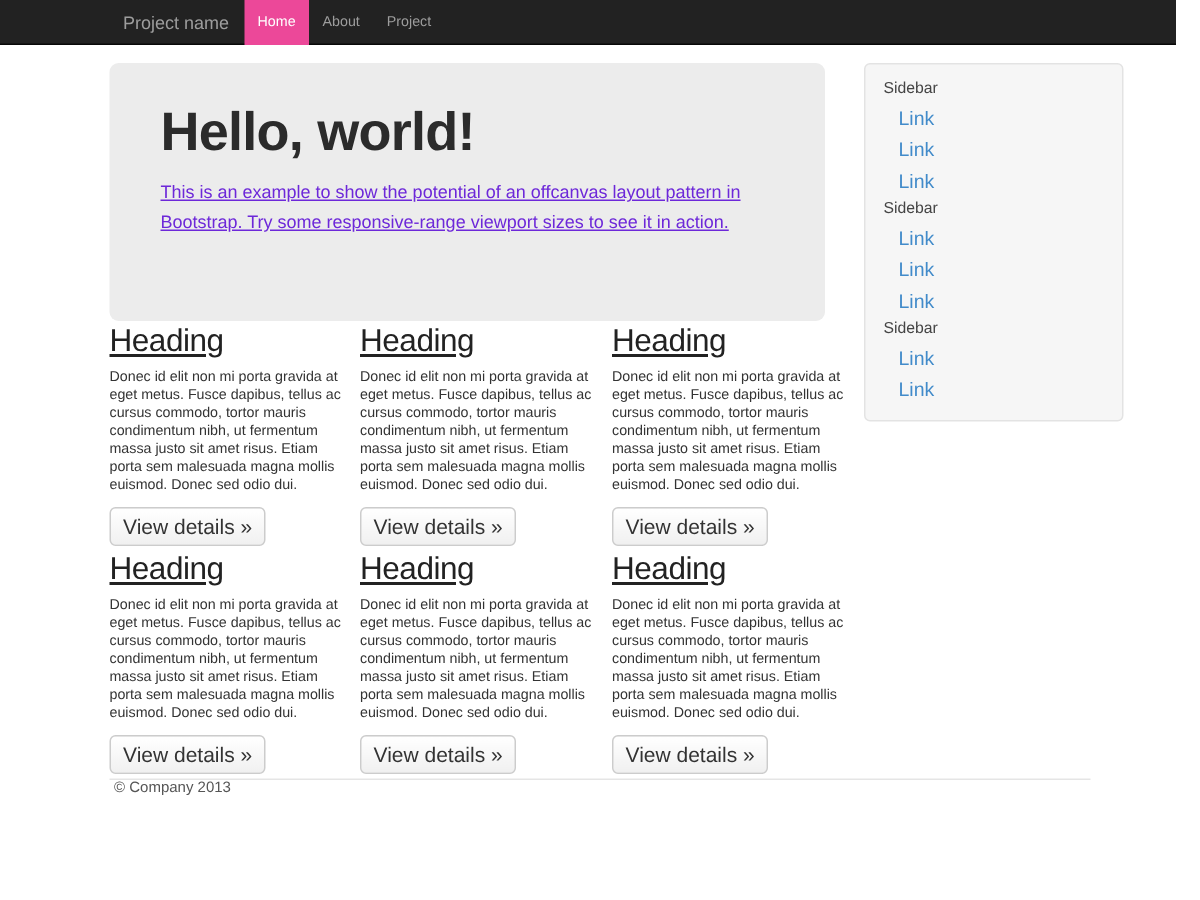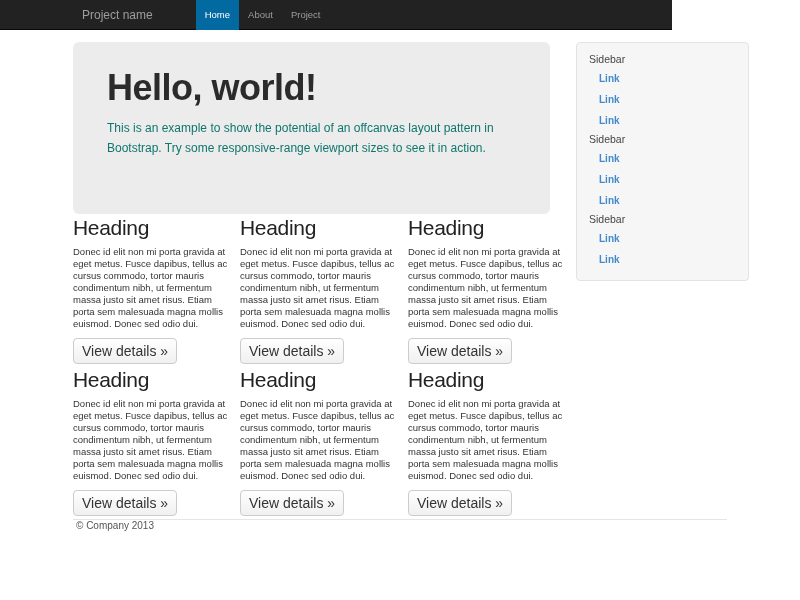--- a/index.html
+++ b/index.html
@@ -1,47 +1,47 @@
 <!DOCTYPE html>
 <html><head>
 <meta charset="utf-8">
 <style>
   * { margin:0; padding:0; box-sizing:border-box; }
   html,body { width:800px; height:600px; overflow:hidden; background:#fff;
               font-family:"Liberation Sans", sans-serif; }
   #page { position:relative; width:800px; height:600px; background:#fff; }
 
   
-  .navbar { position:absolute; left:0; top:0; width:672px; height:30px;
-            background:#222; border-bottom:1px solid #080808; display:flex; align-items:stretch;gap:33px; }
+  .navbar { position:absolute; left:0; top:0; width:784px; height:30px;
+            background:#222; border-bottom:1px solid #080808; display:flex; align-items:stretch; }
   .brand { padding-left:82px; line-height:30px; font-size:12px; color:#9d9d9d; white-space:nowrap; }
   .nav { display:flex; list-style:none; margin-left:10px; }
   .nav li { height:30px; line-height:30px; padding:0 9px; font-size:9.5px; color:#9d9d9d; cursor:pointer; }
-  .nav li.active { background:#0369a1; color:#fff; }
+  .nav li.active { background:#ec4899; color:#fff; }
 
   
   .jumbotron { position:absolute; left:73px; top:42px; width:477px; height:172px;
                background:#ececec; border-radius:6px; padding:26px 34px; }
   .jumbotron h1 { font-size:36px; line-height:40px; font-weight:700; color:#2b2b2b; letter-spacing:-0.5px; }
-  .jumbotron p { margin-top:10px; font-size:12px; line-height:20px; color:#0f766e; max-width:420px; }
+  .jumbotron p { margin-top:10px; font-size:12px; line-height:20px; color:#6d28d9; max-width:420px;text-decoration:underline; }
 
   
   .sidebar { position:absolute; left:576px; top:42px; width:173px; height:239px;
              background:#f6f6f6; border:1px solid #e3e3e3; border-radius:4px;
              padding:8px 12px; overflow:hidden; }
   .sb-heading { font-size:10.5px; color:#444; height:17px; line-height:17px; }
-  .sb-link { font-size:10px; color:#428bca; height:21px; line-height:21px;
-             padding-left:10px; cursor:pointer;font-weight:bold; }
+  .sb-link { font-size:13px; color:#428bca; height:21px; line-height:21px;
+             padding-left:10px; cursor:pointer; }
 
   
   .cards { position:absolute; left:73px; top:216px; width:560px; height:306px; }
   .card { position:absolute; width:158px; }
   .card.c0 { left:0; } .card.c1 { left:167px; } .card.c2 { left:335px; }
   .card.r0 { top:0; }  .card.r1 { top:152px; }
-  .card h2 { font-size:21px; line-height:24px; font-weight:500; color:#222; letter-spacing:-0.3px; }
+  .card h2 { font-size:21px; line-height:24px; font-weight:500; color:#222; letter-spacing:-0.3px;text-decoration:underline; }
   .card p { margin:6px 0 8px; font-size:9.5px; line-height:12px; color:#333; max-width:155px; }
   .card .btn { display:inline-block; font-size:14px; font-weight:400; color:#333;
                padding:4px 8px; border:1px solid #ccc; border-radius:4px;
                background:linear-gradient(#ffffff,#f0f0f0); cursor:pointer; white-space:nowrap; }
 
   
   .footer-rule { position:absolute; left:73px; top:519px; width:654px; height:0;
                  border-top:1px solid #e5e5e5; }
   .footer-text { position:absolute; left:76px; top:520px; font-size:10px; color:#555; }
 </style>

